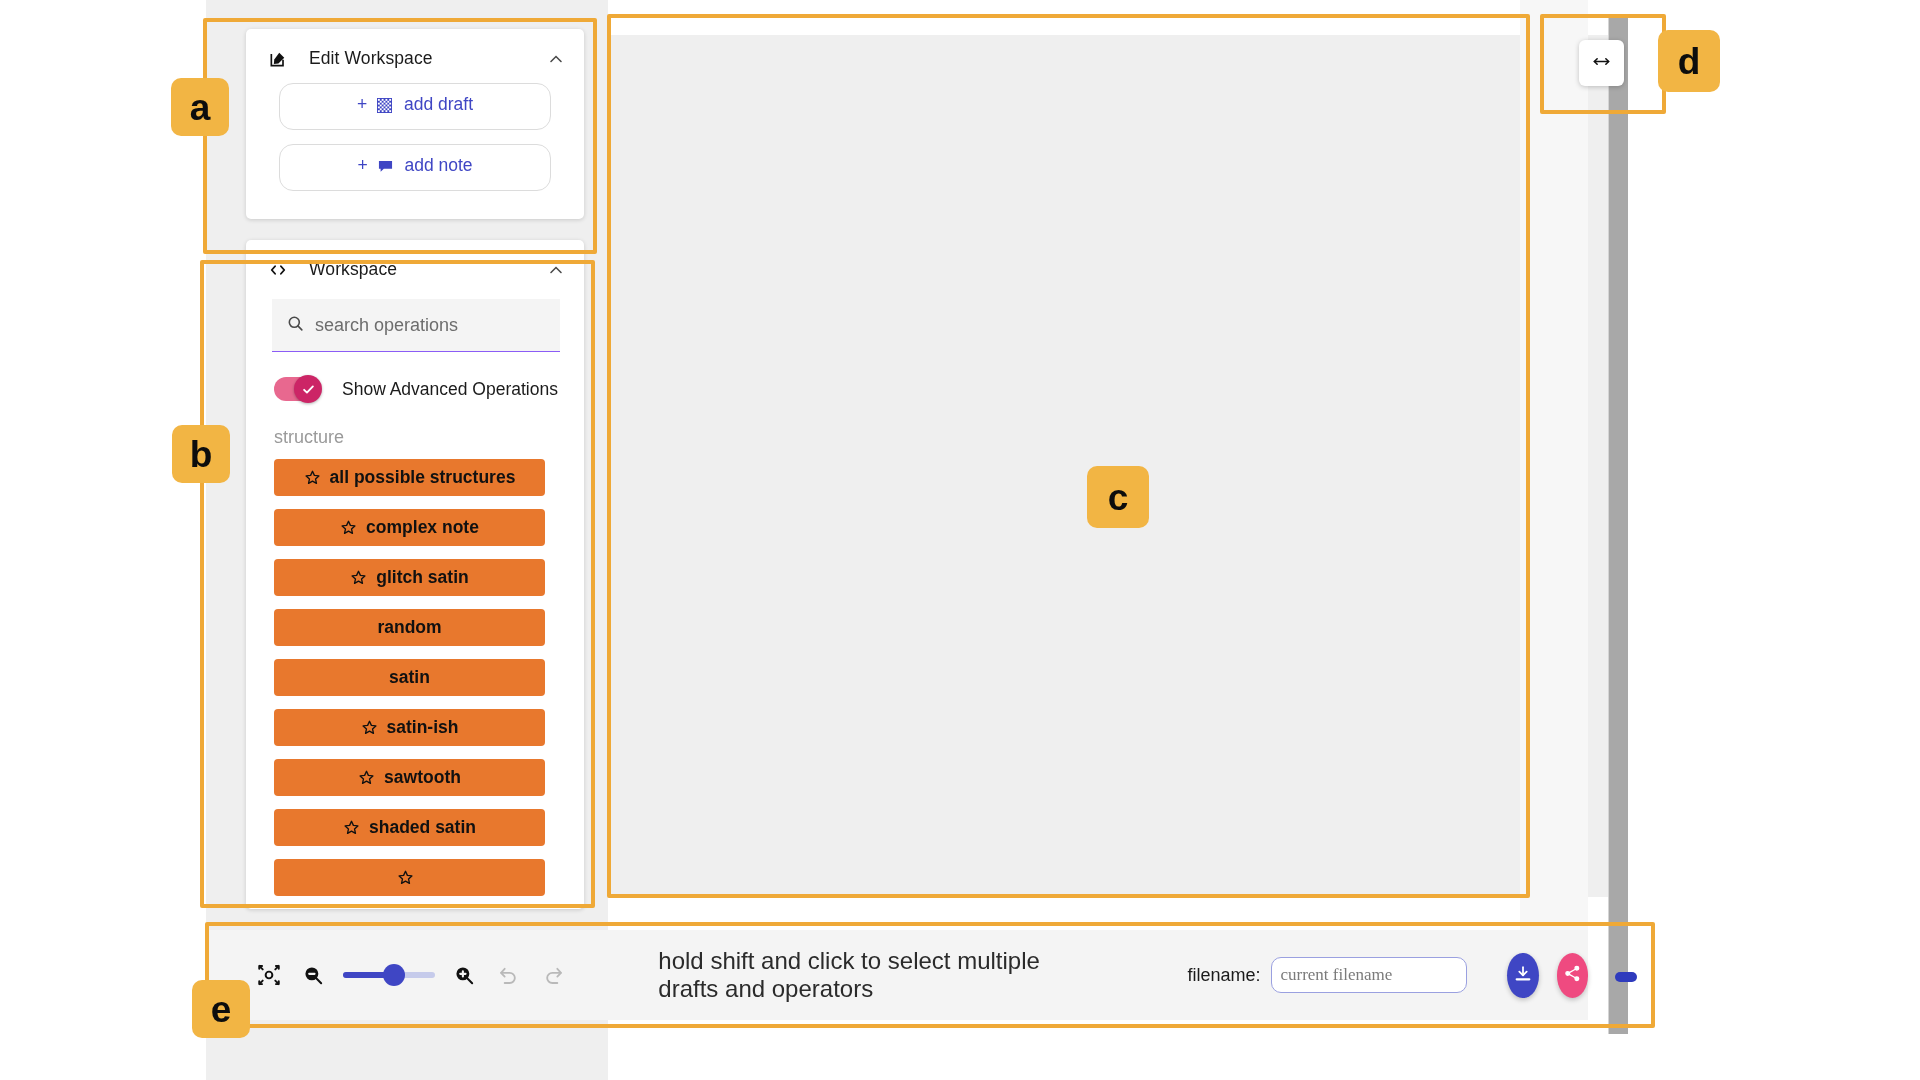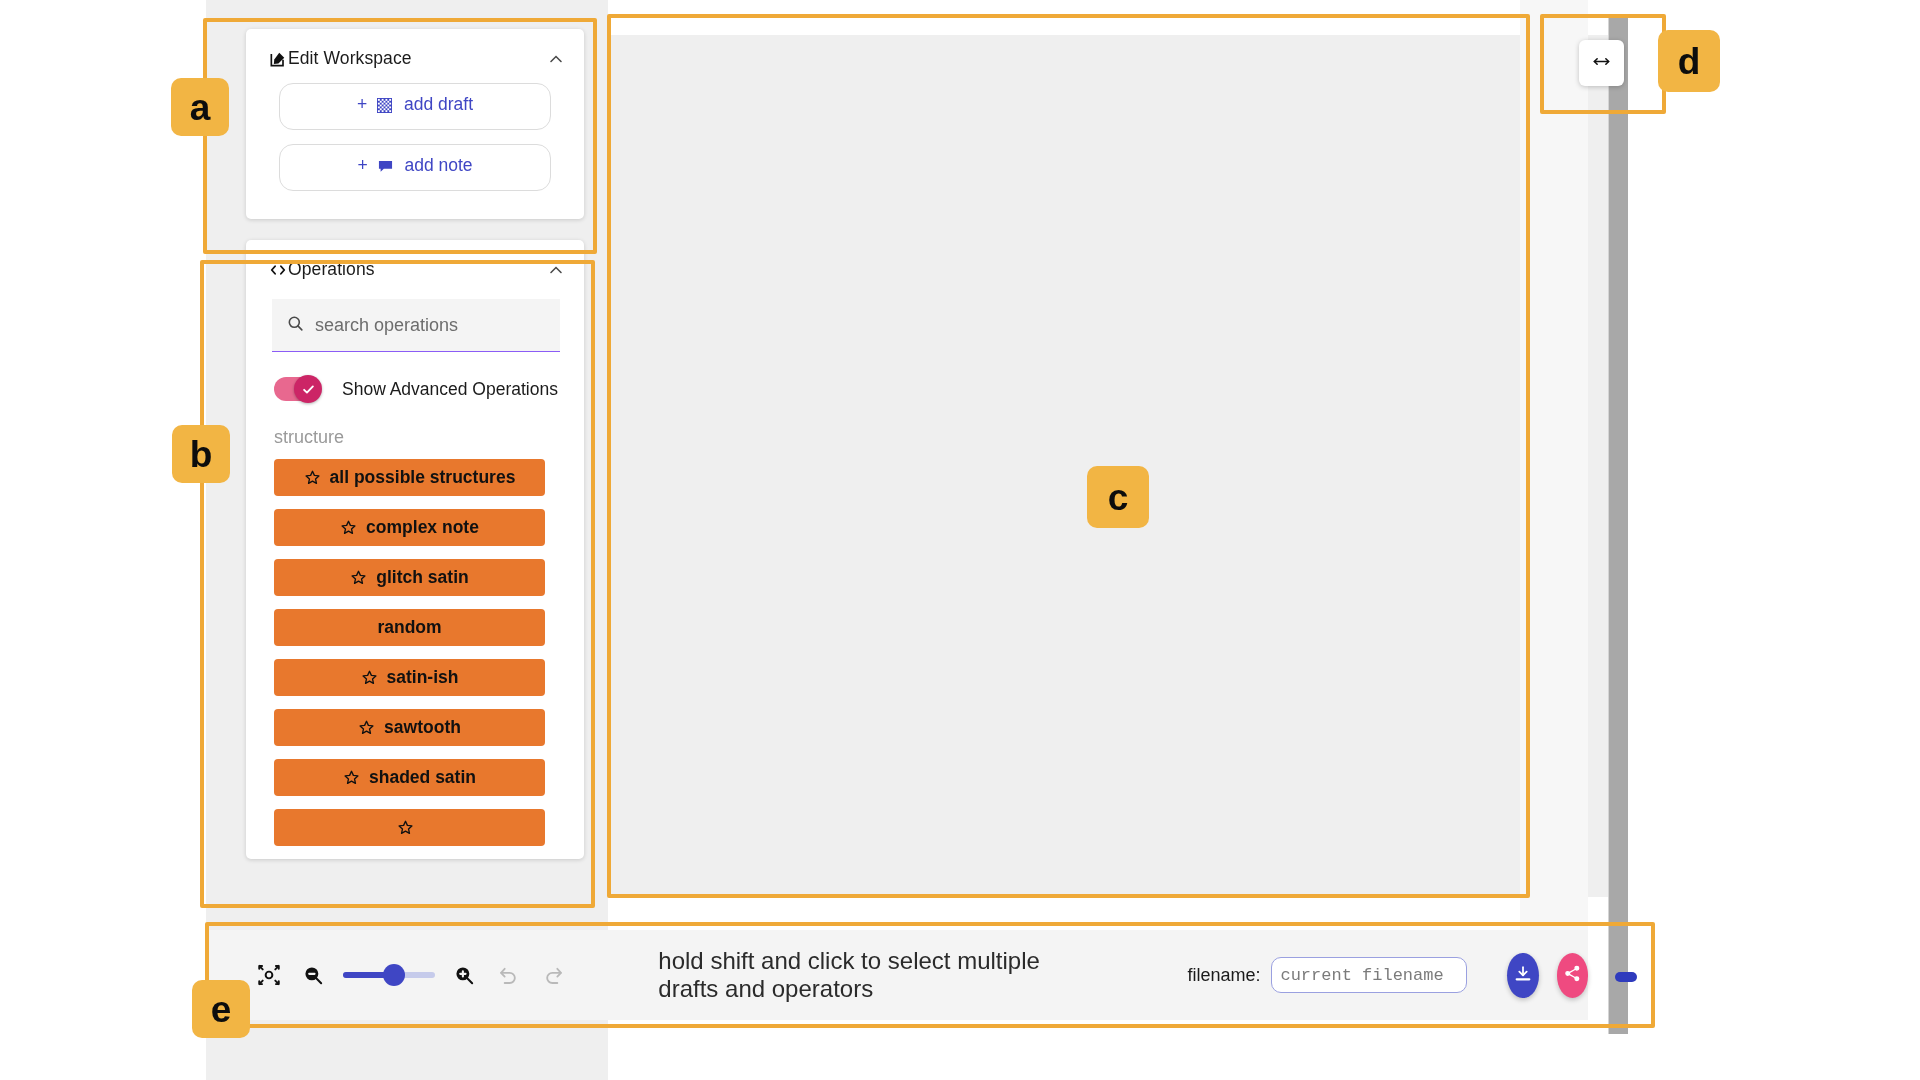--- a/index.html
+++ b/index.html
@@ -20,21 +20,21 @@
   .panel {
     background: #ffffff;
     border-radius: 5px;
     box-shadow: 0 1px 4px rgba(0,0,0,0.16);
     margin: 29px 24px 0 40px;
     padding: 0;
   }
   .panel-head {
     display: flex; align-items: center;
     padding: 19px 18px 14px 22px;
-    gap: 0;
+    gap: 21px;
   }
   .panel-title {
     font-size: 17.5px; color: #1b1b1b; letter-spacing: .1px;
     flex: 1;
   }
   .panel-ico { width: 20px; height: 20px; display:block; flex:none; }
   .chev { width: 20px; height: 20px; flex: none; opacity: .85; }
 
   .wsbtn {
     display: block; width: 272px; margin: 0 auto 14px auto;
@@ -167,21 +167,21 @@
   .hint {
     margin-left: 90px;
     font-size: 24px; color: #2b2b2b;
   }
   .fname-wrap { display: flex; align-items: center; gap: 11px; margin-left: 110px; }
   .fname-label { font-size: 18px; color: #1b1b1b; }
   .fname-input {
     width: 196px; height: 36px;
     border: 1px solid #9aa0e0; border-radius: 10px;
     background: #fff; padding: 0 8px;
-    font-family: Liberation Mono, monospace;
+    font-family: Liberation Serif, serif;
     font-size: 17px; color: #333; outline: none;
   }
   .fname-input::placeholder { color: #7b7b7b; }
   .circ {
     width: 45px; height: 45px; border-radius: 50%;
     display: flex; align-items: center; justify-content: center;
     border: 0; cursor: pointer; margin-left: 18px;
     box-shadow: 0 2px 5px rgba(0,0,0,.22);
   }
   .circ.dl { background: #3f46c4; margin-left: 40px; }
@@ -275,21 +275,21 @@
     </div>
 
     <div class="panel op-panel">
       <div class="panel-head">
         <span class="panel-ico">
           <svg viewBox="0 0 24 24" width="20" height="20" fill="none" stroke="#111" stroke-width="2.2" stroke-linecap="round" stroke-linejoin="round">
             <path d="M8.5 7.5 4.5 12l4 4.5"></path>
               <path d="M15.5 7.5 19.5 12l-4 4.5"></path>
           </svg>
         </span>
-        <span class="panel-title">Operations</span>
+        <span class="panel-title">Workspace</span>
         <span class="chev">
           <svg viewBox="0 0 24 24" width="20" height="20" fill="none" stroke="#2b2b2b" stroke-width="1.9" stroke-linecap="round">
               <path d="M6 15l6-6 6 6"></path>
             </svg>
         </span>
       </div>
 
       <div class="searchwrap">
         <span>
           <svg viewBox="0 0 24 24" width="19" height="19" fill="none" stroke="#4a4a4a" stroke-width="2" stroke-linecap="round">
@@ -327,20 +327,23 @@
           <span>complex note</span>
         </button>
         <button class="opbtn">
           <span class="star"><svg viewBox="0 0 24 24" width="17" height="17" fill="none" stroke="#111" stroke-width="1.9" stroke-linejoin="round">
                 <path d="M12 3.2l2.65 5.8 6.35.72-4.72 4.3 1.3 6.26L12 17.1l-5.58 3.18 1.3-6.26L3 9.72l6.35-.72z"></path>
               </svg></span>
           <span>glitch satin</span>
         </button>
         <button class="opbtn">
           <span>random</span>
+        </button>
+        <button class="opbtn">
+          <span>satin</span>
         </button>
         <button class="opbtn">
           <span class="star"><svg viewBox="0 0 24 24" width="17" height="17" fill="none" stroke="#111" stroke-width="1.9" stroke-linejoin="round">
                 <path d="M12 3.2l2.65 5.8 6.35.72-4.72 4.3 1.3 6.26L12 17.1l-5.58 3.18 1.3-6.26L3 9.72l6.35-.72z"></path>
               </svg></span>
           <span>satin-ish</span>
         </button>
         <button class="opbtn">
           <span class="star"><svg viewBox="0 0 24 24" width="17" height="17" fill="none" stroke="#111" stroke-width="1.9" stroke-linejoin="round">
                 <path d="M12 3.2l2.65 5.8 6.35.72-4.72 4.3 1.3 6.26L12 17.1l-5.58 3.18 1.3-6.26L3 9.72l6.35-.72z"></path>

